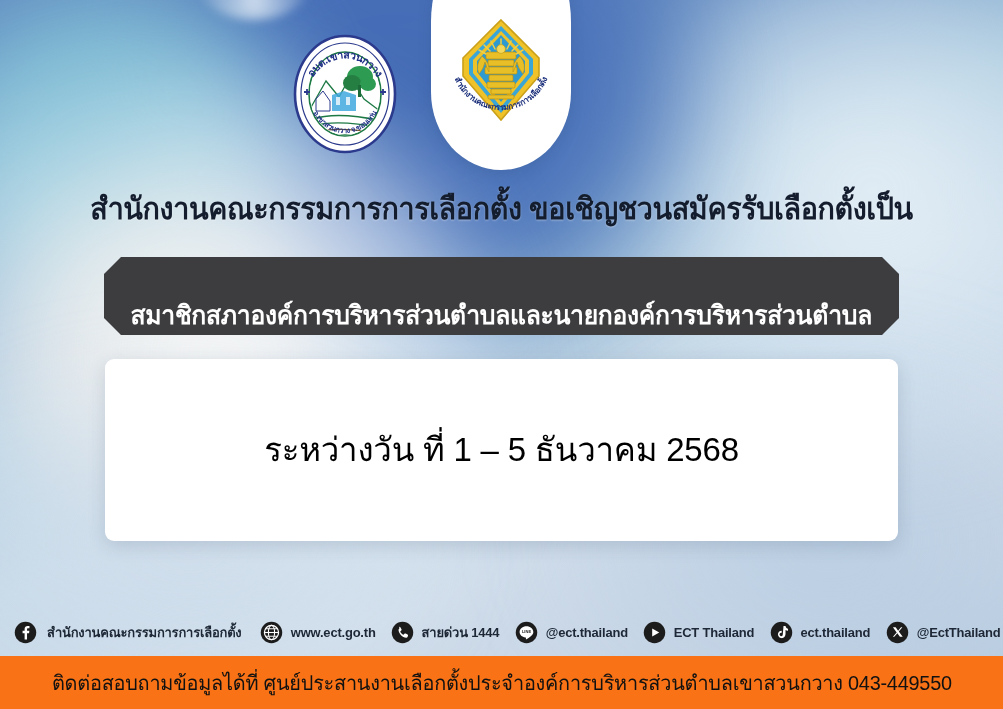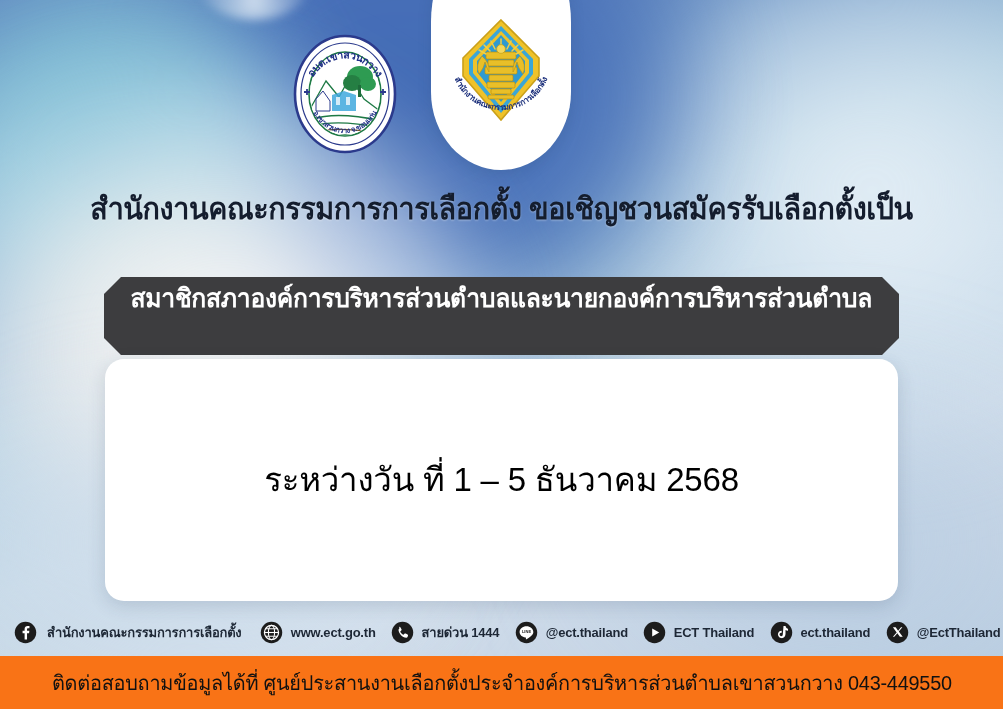--- a/index.html
+++ b/index.html
@@ -109,39 +109,38 @@
   
   .banner {
     position:absolute; left:104px; top:257px;
     width:795px; height:78px;
     background:#3d3d3f;
     clip-path: polygon(
       17px 0, calc(100% - 17px) 0,
       100% 17px, 100% calc(100% - 17px),
       calc(100% - 17px) 100%, 17px 100%,
       0 calc(100% - 17px), 0 17px);
-    display:flex; align-items:flex-start; justify-content:center;
+    display:flex; align-items:flex-end; justify-content:center;
     box-shadow:0 4px 14px rgba(30,45,70,.22);
-    margin-top:20px;
   }
   .banner-text {
     font-family:"Liberation Sans", sans-serif;
     font-size:26px; font-weight:700;
     color:#ffffff;
     letter-spacing:-.3px;
     white-space:nowrap;
     transform:scaleX(.95);
   }
 
   
   .card {
     position:absolute; left:105px; top:359px;
-    width:793px; height:242px;
+    width:793px; height:182px;
     background:#ffffff;
-    border-radius:19px;
+    border-radius:9px;
     box-shadow:0 5px 18px rgba(35,55,85,.16);
     display:flex; flex-direction:column;
     align-items:center; justify-content:center;
     gap:19px;
   }
   .card-line {
     font-family:"Liberation Sans", sans-serif;
     font-size:33px;
     font-weight:400;
     color:#000000;

